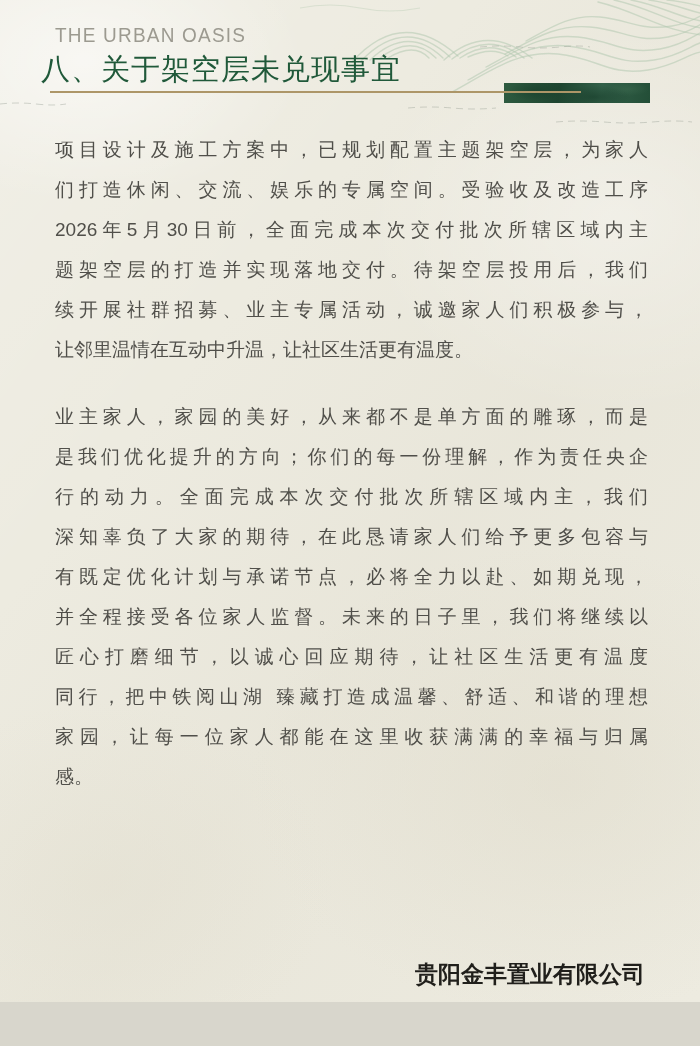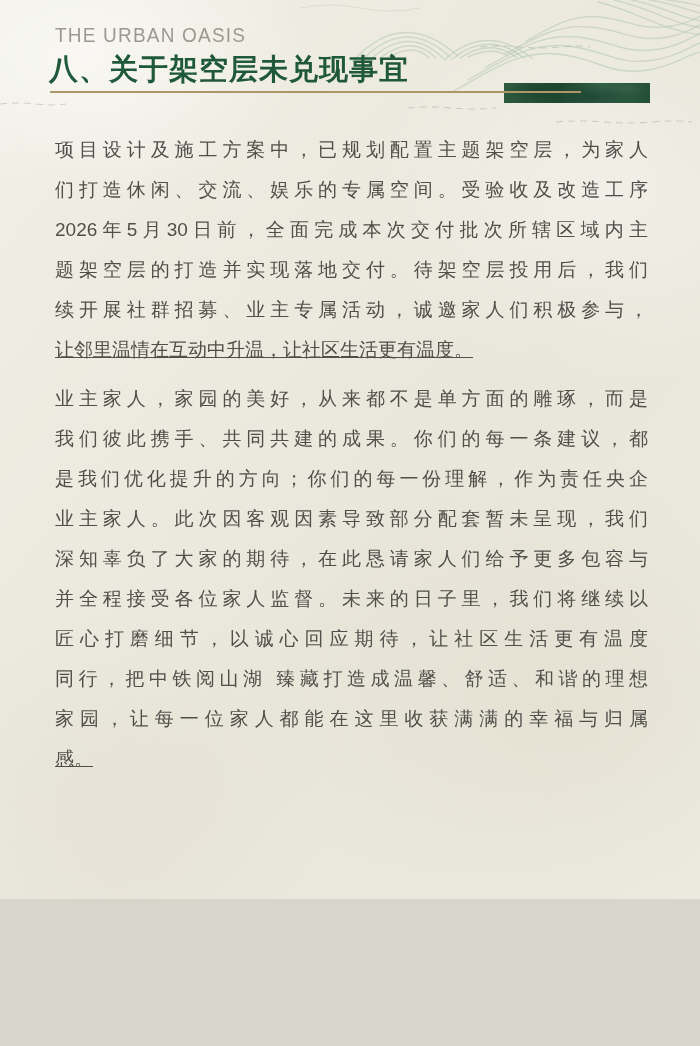--- a/index.html
+++ b/index.html
@@ -1,18 +1,18 @@
 <!DOCTYPE html>
 <html style="--background: #edebe0; --brand-gray: #9c9a90; --title-green: #20593a; --divider-tan: #ad9668; --block-green: #2e5b40; --block-green-dark: #1e4530; --body-text: #504f4a; --wave-green: #b2c9b0; --signature-black: #201f1b;"><head>
 <meta charset="utf-8">
 <style>
   html,body{margin:0;padding:0;background:#d8d6cc;}
   .page{
     position:relative;
-    width:700px;height:899px;
+    width:700px;height:1002px;
     margin:0 auto;
     background:var(--background,#edebe0);
     overflow:hidden;
     font-family:"Liberation Sans","DejaVu Sans",sans-serif;
   }
   
   .page::before{
     content:"";
     position:absolute;inset:0;z-index:0;pointer-events:none;
     background:
@@ -23,49 +23,49 @@
       linear-gradient(128deg, rgba(255,255,255,.22) 0%, rgba(255,255,255,0) 32%, rgba(213,208,190,.18) 58%, rgba(255,255,255,0) 100%);
   }
   .deco{position:absolute;top:0;left:0;z-index:1;}
   .brand{
     position:absolute;left:55px;top:24px;z-index:2;
     font-size:19px;letter-spacing:1.2px;font-weight:400;
     color:var(--brand-gray,#9c9a90);
     transform:scaleY(1.06);transform-origin:left top;
   }
   .title{
-    position:absolute;left:49px;top:50px;margin:0;z-index:2;
+    position:absolute;left:41px;top:50px;margin:0;z-index:2;
     font-family:"Liberation Serif","DejaVu Serif",serif;
-    font-size:29px;font-weight:700;letter-spacing:1px;
+    font-size:29px;font-weight:400;letter-spacing:1px;
     color:var(--title-green,#20593a);
     white-space:nowrap;
   }
   .accent-block{
     position:absolute;left:504px;top:83px;width:146px;height:20px;z-index:2;
     background:
       radial-gradient(ellipse 40px 14px at 22% 40%, rgba(20,60,40,.55), rgba(20,60,40,0) 70%),
       radial-gradient(ellipse 50px 16px at 62% 70%, rgba(16,52,34,.5), rgba(16,52,34,0) 72%),
       radial-gradient(ellipse 30px 10px at 85% 30%, rgba(64,110,82,.45), rgba(64,110,82,0) 70%),
       linear-gradient(100deg, var(--block-green,#2e5b40), var(--block-green-dark,#1e4530) 38%, #336049 66%, #234e37);
   }
   .title-underline{
     position:absolute;left:50px;top:91px;width:531px;height:2px;z-index:3;
     background:var(--divider-tan,#ad9668);
   }
   .body-text{
     position:absolute;left:55px;top:130px;width:593px;z-index:2;
     color:var(--body-text,#504f4a);
     font-size:19px;
   }
-  .para + .para{margin-top:9px;}
+  .para + .para{margin-top:27px;}
   .line{
     height:40px;line-height:40px;
     text-align:justify;text-align-last:justify;
   }
-  .para .line:last-child{text-align:center;text-align-last:left;text-decoration:underline;}
+  .para .line:last-child{text-align:center;text-align-last:left;}
   .signature{
     position:absolute;right:55px;top:953px;z-index:2;
     color:var(--signature-black,#201f1b);
     font-weight:700;font-size:23px;
   }
   .signature div{height:42px;line-height:42px;}
 </style>
 </head>
 <body>
 
@@ -118,24 +118,24 @@
     <div class="para">
         <div class="line">项目设计及施工方案中，已规划配置主题架空层，为家人</div>
         <div class="line">们打造休闲、交流、娱乐的专属空间。受验收及改造工序</div>
         <div class="line">2026年5月30日前，全面完成本次交付批次所辖区域内主</div>
         <div class="line">题架空层的打造并实现落地交付。待架空层投用后，我们</div>
         <div class="line">续开展社群招募、业主专属活动，诚邀家人们积极参与，</div>
         <div class="line">让邻里温情在互动中升温，让社区生活更有温度。</div>
       </div>
     <div class="para">
         <div class="line">业主家人，家园的美好，从来都不是单方面的雕琢，而是</div>
-        <div class="line">我们彼此携手、共同共建的成果。你们的每一条建议，都</div>
         <div class="line">是我们优化提升的方向；你们的每一份理解，作为责任央企</div>
-        <div class="line">业主家人。此次因客观因素导致部分配套暂未呈现，我们</div>
+        <div class="line">行的动力。全面完成本次交付批次所辖区域内主，我们</div>
         <div class="line">深知辜负了大家的期待，在此恳请家人们给予更多包容与</div>
+        <div class="line">有既定优化计划与承诺节点，必将全力以赴、如期兑现，</div>
         <div class="line">并全程接受各位家人监督。未来的日子里，我们将继续以</div>
         <div class="line">匠心打磨细节，以诚心回应期待，让社区生活更有温度</div>
         <div class="line">同行，把中铁阅山湖 臻藏打造成温馨、舒适、和谐的理想</div>
         <div class="line">家园，让每一位家人都能在这里收获满满的幸福与归属</div>
         <div class="line">感。</div>
       </div>
   </div>
 
   <div class="signature">
     <div>贵阳金丰置业有限公司</div>

